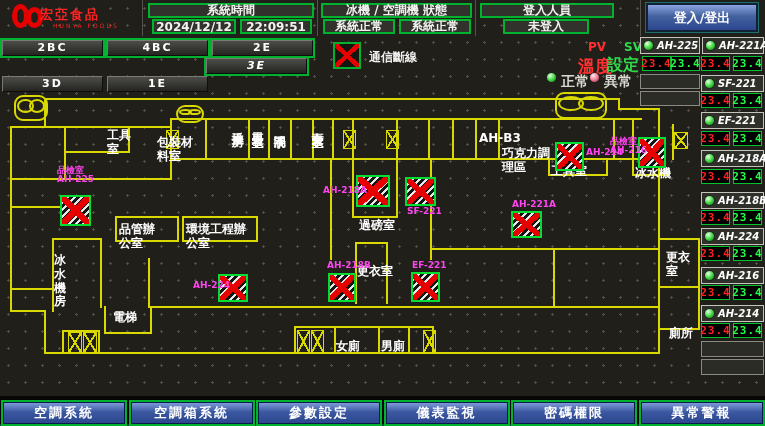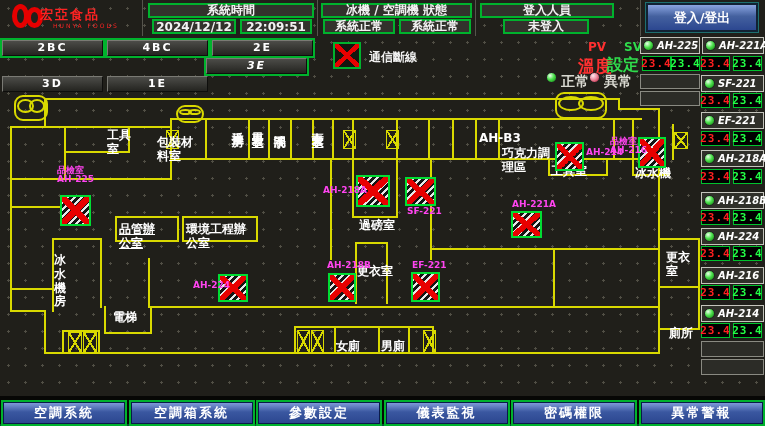--- a/index.html
+++ b/index.html
@@ -213,21 +213,21 @@
       <div class="rlabel" style="left: 107px; top: 129px; width: 26px;">工具室</div>
       <div class="rlabel" style="left: 157px; top: 136px; width: 46px;">包裝材料室</div>
       <div class="rlabel vert" style="left: 230px; top: 122px;">手推車房</div>
       <div class="rlabel vert" style="left: 250px; top: 123px;">男更衣室</div>
       <div class="rlabel vert" style="left: 272px; top: 125px;">洗手間</div>
       <div class="rlabel vert" style="left: 310px; top: 123px;">女更衣室</div>
       <div class="rlabel" style="left: 479px; top: 132px;">AH-B3</div>
       <div class="rlabel" style="left: 502px; top: 147px; width: 54px;">巧克力調理區</div>
       <div class="rlabel" style="left: 551px; top: 165px;">工具室</div>
       <div class="rlabel" style="left: 635px; top: 167px;">冰水機</div>
-      <div class="rlabel" style="left: 119px; top: 223px; width: 44px; text-decoration: underline;">品管辦公室</div>
+      <div class="rlabel" style="left: 119px; top: 223px; width: 44px;">品管辦公室</div>
       <div class="rlabel" style="left: 186px; top: 223px; width: 66px;">環境工程辦公室</div>
       <div class="rlabel" style="left: 359px; top: 219px;">過磅室</div>
       <div class="rlabel" style="left: 357px; top: 265px;">更衣室</div>
       <div class="rlabel" style="left: 54px; top: 254px; width: 20px;">冰水機房</div>
       <div class="rlabel" style="left: 113px; top: 311px;">電梯</div>
       <div class="rlabel" style="left: 336px; top: 340px;">女廁</div>
       <div class="rlabel" style="left: 381px; top: 340px;">男廁</div>
       <div class="rlabel" style="left: 666px; top: 251px; width: 26px;">更衣室</div>
       <div class="rlabel" style="left: 669px; top: 327px;">廁所</div>
       <div class="alarm" style="left: 60px; top: 195px; width: 31px; height: 31px;"></div>

